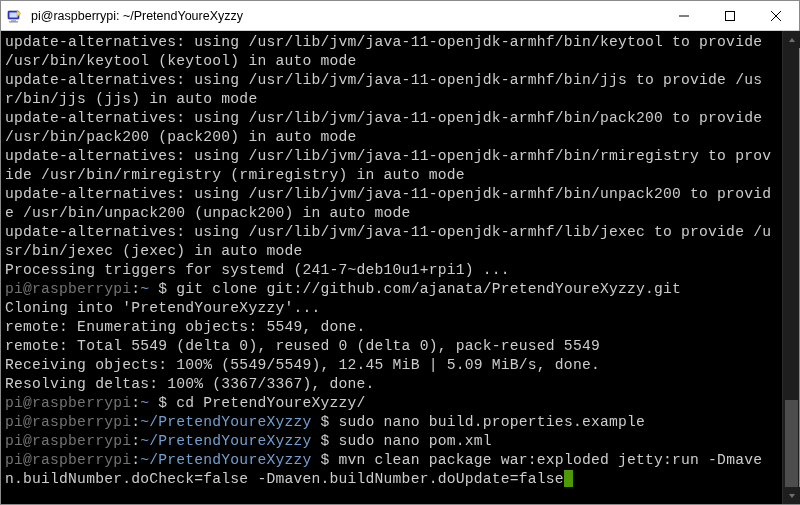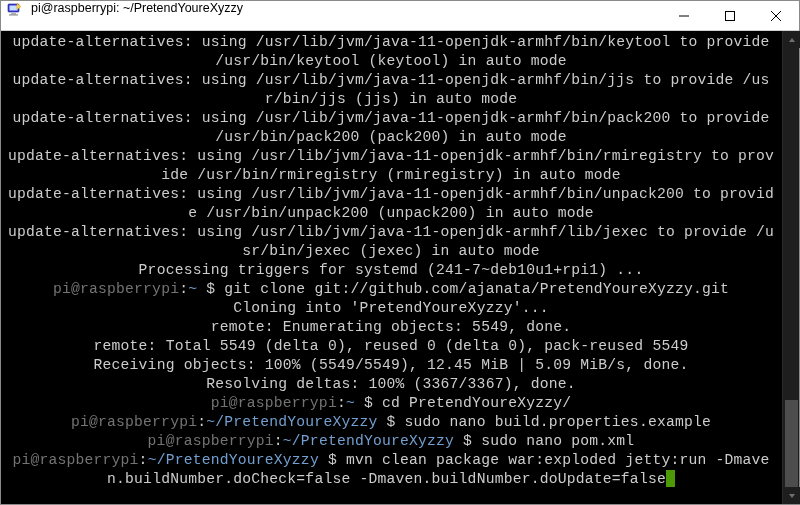--- a/index.html
+++ b/index.html
@@ -15,21 +15,21 @@
     height: 505px;
     background: #ffffff;
     border: 1px solid #8a8a8a;
     display: flex;
     flex-direction: column;
   }
   .titlebar {
     height: 30px;
     background: #ffffff;
     display: flex;
-    align-items: flex-start;
+    align-items: center;
     border-bottom: 1px solid #d0d0d0;
   }
   .title-icon {
     width: 16px;
     height: 16px;
     margin: 0 6px;
     flex: 0 0 auto;
   }
   .title-text {
     flex: 1 1 auto;
@@ -67,21 +67,21 @@
     position: relative;
     width: 100%;
   }
   .terminal::-webkit-scrollbar {
     width: 16px;
     background: #2b2b2b;
   }
   .terminal::-webkit-scrollbar-thumb {
     background: #555;
   }
-  .line { display: block; text-align: center; }
+  .line { display: block; }
   .g { color: #737373; }  
   .b { color: #729fcf; }  
   .w { color: #cccccc; }
   .cursor {
     display: inline-block;
     width: 9px;
     height: 17px;
     background: #4e9a06;
     vertical-align: text-bottom;
   }

